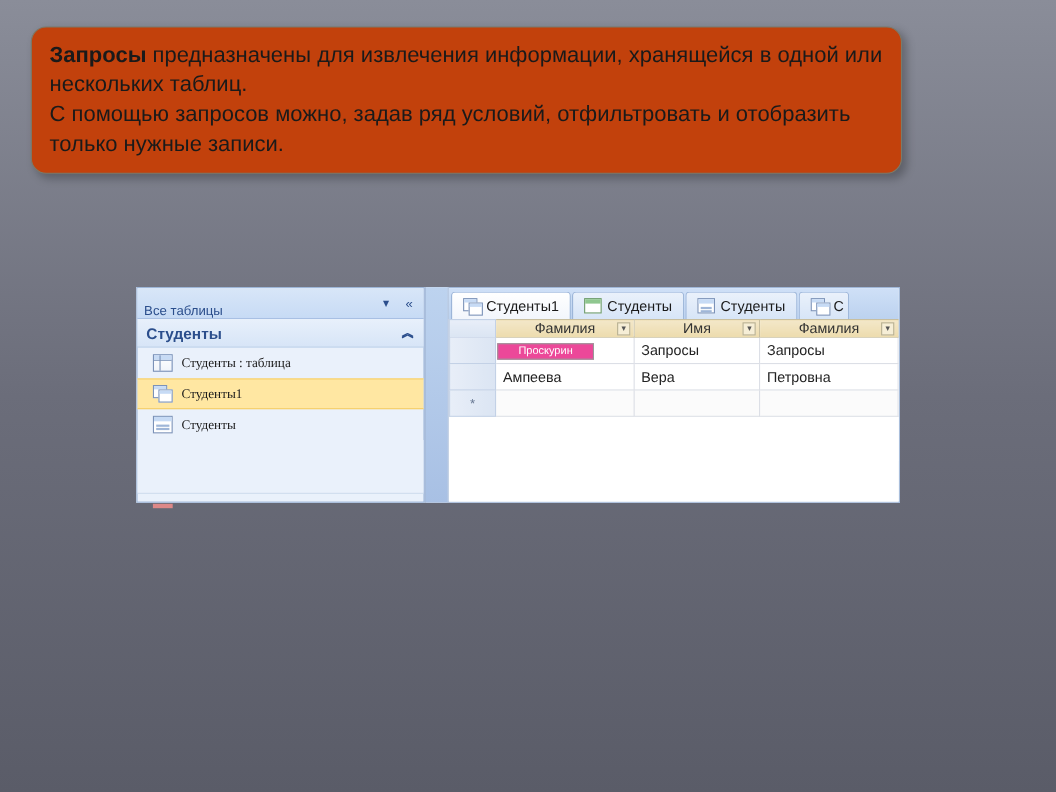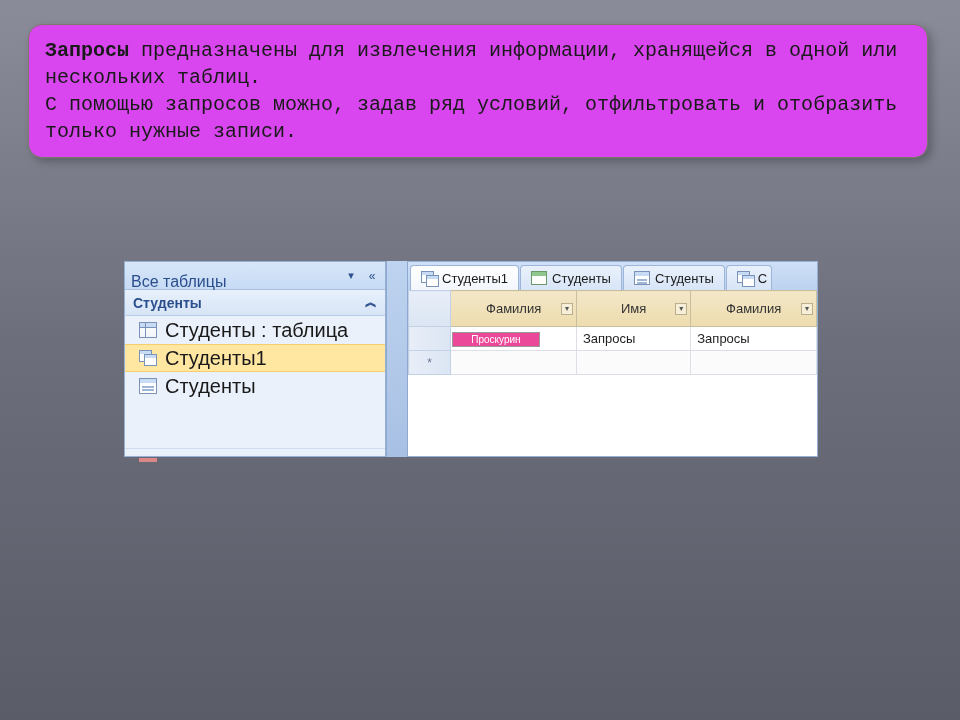--- a/index.html
+++ b/index.html
@@ -8,30 +8,29 @@
     height: 720px;
     background: linear-gradient(180deg, #8a8d99 0%, #6b6d7a 50%, #5a5c68 100%);
     font-family: Arial, sans-serif;
     overflow: hidden;
     position: relative;
   }
   .info-box {
     position: absolute;
     left: 28px;
     top: 24px;
-    width: 900px;
-    background: #d946ef;
+    width: 792px;
+    background: #c2410c;
     border: 1px solid #7a7a6a;
     border-radius: 14px;
     padding: 12px 16px;
     font-size: 20px;
     line-height: 1.35;
     color: #1a1a1a;
     box-shadow: 4px 4px 8px rgba(0,0,0,0.25);
-    font-family: Liberation Mono, monospace;
   }
   .info-box b { font-weight: bold; }
 
   .access-ui {
     position: absolute;
     left: 124px;
     top: 261px;
     width: 694px;
     height: 196px;
     display: flex;
@@ -52,21 +51,21 @@
     background: linear-gradient(#d8e6f8, #c7dbf5);
     border-bottom: 1px solid #a8c0e4;
     display: flex;
     align-items: center;
     padding: 0 6px;
     gap: 6px;
   }
   .navpane-header .title {
     flex: 1;
     color: #2b4e8c;
-    font-size: 16px;
+    font-size: 12px;
     margin-top: 13px;
   }
   .navpane-header .dd { width: 16px; height: 16px; display:flex; align-items:center; justify-content:center; color:#2b4e8c; font-size:11px; }
   .navpane-header .collapse { width: 14px; height:16px; display:flex; align-items:center; justify-content:center; color:#2b4e8c; font-size:12px; }
 
   .navpane-group {
     height: 26px;
     background: linear-gradient(#e8f0fb, #d7e5f7);
     border-bottom: 1px solid #b8cde8;
     display: flex;
@@ -81,21 +80,21 @@
   .navpane-item {
     height: 28px;
     display: flex;
     align-items: center;
     padding: 0 8px 0 14px;
     gap: 8px;
     color: #1a1a1a;
     cursor: default;
   }
   .navpane-item.sel { background: #ffe7a2; border-top:1px solid #f6cf6a; border-bottom:1px solid #f6cf6a; }
-  .navpane-item .label { flex:1; font-size:20px; }
+  .navpane-item .label { flex:1; font-size:12px;font-family:Liberation Serif, serif; }
 
   .icon-table {
     width: 18px; height: 16px; display:inline-block; position:relative;
     background: linear-gradient(#fff,#f0f4fa);
     border:1px solid #7b92b8;
   }
   .icon-table::before {
     content:""; position:absolute; left:0; right:0; top:4px; height:1px; background:#7b92b8;
   }
   .icon-table::after {
@@ -181,21 +180,21 @@
     flex:1;
     background:#fff;
     overflow:hidden;
     font-size:13px;
     color:#222;
   }
   .grid table { border-collapse: collapse; width:100%; }
   .grid th {
     background: linear-gradient(#f3e7c8, #eddcae);
     border:1px solid #c8bfa0;
-    height:36px;
+    height:16px;
     font-weight:normal;
     color:#333;
     padding:0 18px;
     position:relative;
   }
   .grid th .dd {
     position:absolute; right:3px; top:50%; transform:translateY(-50%);
     width:12px; height:12px; border:1px solid #b8af90; background:#f6eed6;
     display:flex; align-items:center; justify-content:center; font-size:8px; color:#555;
   }
@@ -316,20 +315,26 @@
           </th>
         </tr>
         <tr>
           <td class="rowhdr"></td>
           <td class="cell-sel-wrap">
             <span class="selbox">Проскурин</span>
           </td>
           <td>Запросы</td>
           <td>Запросы</td>
         </tr>
+        <tr>
+          <td class="rowhdr"></td>
+          <td>Ампеева</td>
+          <td>Вера</td>
+          <td>Петровна</td>
+        </tr>
         <tr class="newrow">
           <td class="rowhdr">*</td>
           <td></td>
           <td></td>
           <td></td>
         </tr>
       </tbody>
         </table>
       <div class="grid-rest"></div>
     </div>

